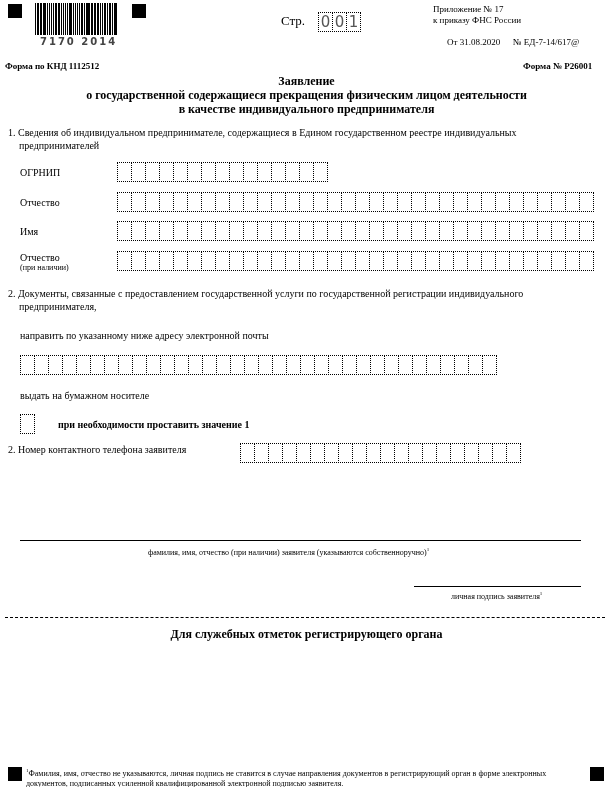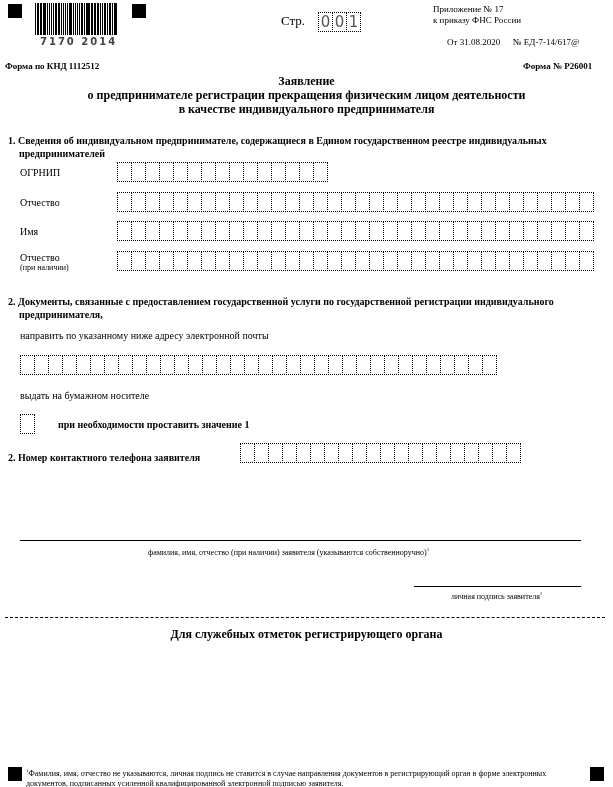--- a/index.html
+++ b/index.html
@@ -6,21 +6,21 @@
   body { width:613px; height:787px; position:relative; overflow:hidden;
          font-family:"Liberation Serif", "DejaVu Serif", serif; color:#000; }
   .abs { position:absolute; }
   .marker { position:absolute; width:14px; height:14px; background:#000; }
   .barcode { position:absolute; left:35px; top:3px; width:83px; height:32px; display:flex; align-items:flex-start; }
   .barcode span { display:block; height:32px; background:#000; margin-right:1px; }
   .barcode-num { position:absolute; left:40px; top:36px; font-family:"DejaVu Sans", sans-serif; font-size:10px; letter-spacing:2px; color:#444; font-weight:bold; }
   .small { font-size:9px; line-height:12px; }
   .bold { font-weight:bold; }
   .title { position:absolute; left:0; width:613px; text-align:center; font-weight:bold; font-size:12px; line-height:14px; }
-  .sec { position:absolute; font-weight:bold; font-size:10px; line-height:13px;margin-top:8px; }
+  .sec { position:absolute; font-weight:normal; font-size:10px; line-height:13px; }
   .label { position:absolute; font-size:10px; line-height:12px; }
   .cells { position:absolute; display:flex; height:20px; }
   .cells .cell { width:13px; height:18px; border:1px dotted #000; margin-right:-1px; box-sizing:content-box; }
   .cells .cell + .cell { border-left:1px dotted #000; }
   .line { position:absolute; height:0; border-top:1px solid #000; }
   .dash { position:absolute; left:5px; width:600px; height:0; border-top:1px dashed #000; }
   .page-cells { position:absolute; left:318px; top:12px; display:flex; }
   .page-cells .pc { width:13px; height:18px; border:1px dotted #000; margin-right:-1px; font-family:"DejaVu Sans", sans-serif; font-size:15px; line-height:18px; text-align:center; color:#555; }
 </style>
 </head>
@@ -80,21 +80,21 @@
 
 <div class="abs small" style="left:433px;top:3px;">Приложение № 17</div>
 <div class="abs small" style="left:433px;top:14px;">к приказу ФНС России</div>
 <div class="abs small" style="left:433px;top:36px;margin-left:14px;">От 31.08.2020</div>
 <div class="abs small" style="left:513px;top:36px;">№ ЕД-7-14/617@</div>
 
 <div class="abs small bold" style="left:5px;top:60px;">Форма по КНД 1112512</div>
 <div class="abs small bold" style="left:523px;top:60px;">Форма № Р26001</div>
 
 <div class="title" style="top:74px;">Заявление</div>
-<div class="title" style="top:88px;">о предпринимателе регистрации прекращения физическим лицом деятельности</div>
+<div class="title" style="top:88px;">о государственной содержащиеся прекращения физическим лицом деятельности</div>
 <div class="title" style="top:102px;">в качестве индивидуального предпринимателя</div>
 
 <div class="sec" style="left:8px;top:126px;">1. Сведения об индивидуальном предпринимателе, содержащиеся в Едином государственном реестре индивидуальных</div>
 <div class="sec" style="left:19px;top:139px;">предпринимателей</div>
 
 <div class="label" style="left:20px;top:167px;text-align:right;">ОГРНИП</div>
 <div class="cells" style="left:117px;top:162px;">
     <div class="cell"></div>
     <div class="cell"></div>
     <div class="cell"></div>

